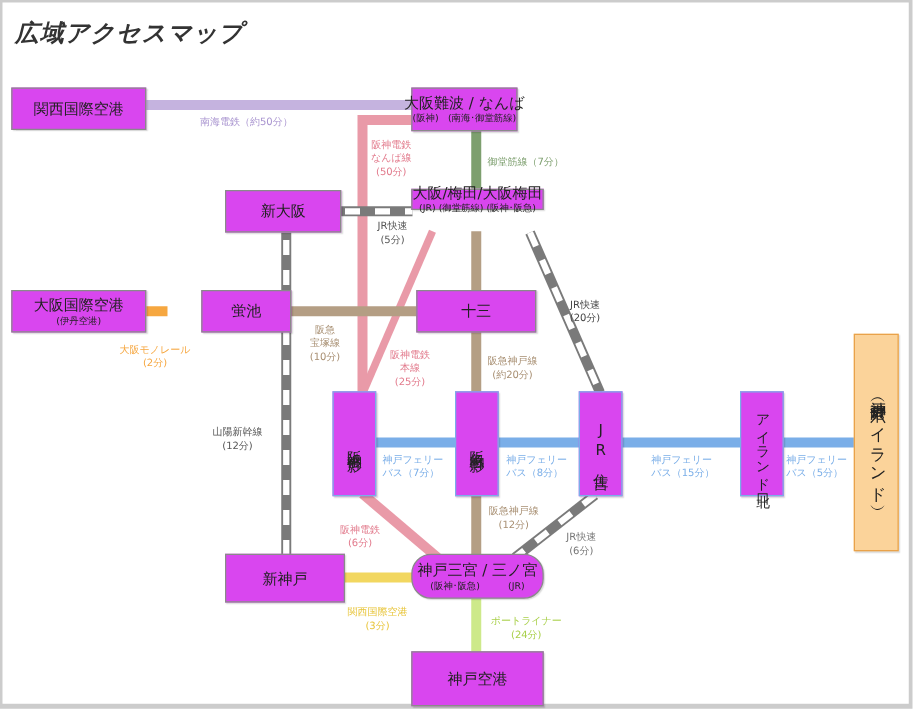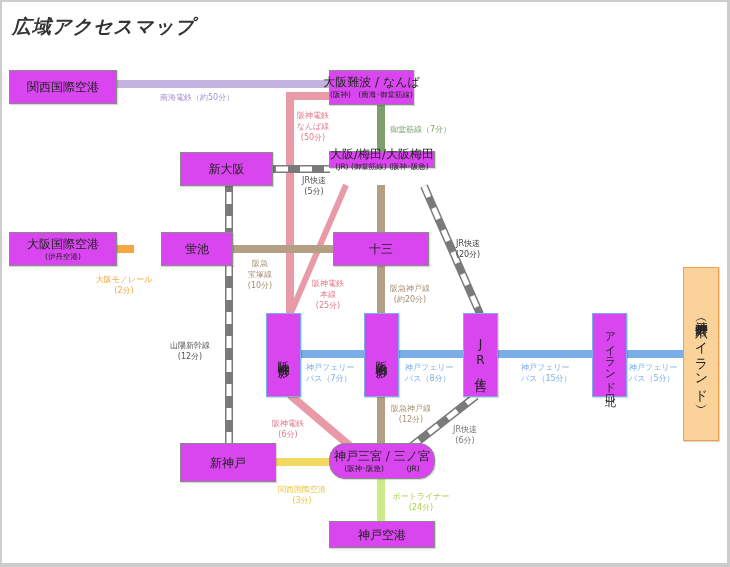--- a/index.html
+++ b/index.html
@@ -98,21 +98,21 @@
 <div class="st port" style="left:683px;top:267px;width:36px;height:174px;">
   <div class="nm">神戸港（六甲アイランド）</div>
 </div>
 <div class="st" style="left:180px;top:443px;width:96px;height:39px;">
   <div class="nm">新神戸</div>
 </div>
 <div class="st" style="left:329px;top:443px;width:106px;height:36px;border-radius:16px;">
   <div class="nm">神戸三宮 / 三ノ宮</div>
   <div class="sub">(阪神･阪急)　　　(JR)</div>
 </div>
-<div class="st" style="left:329px;top:521px;width:106px;height:27px;">
+<div class="st" style="left:329px;top:521px;width:106px;height:44px;">
   <div class="nm">神戸空港</div>
 </div>
 
 <div class="lbl" style="left:160px;top:92px;color:#a893cf;">南海電鉄（約50分）</div>
 
 <div class="lbl" style="left:295px;top:110px;width:36px;color:#e27a8c;">
   <div>阪神電鉄</div>
   <div>なんば線</div>
   <div>(50分)</div>
 </div>

